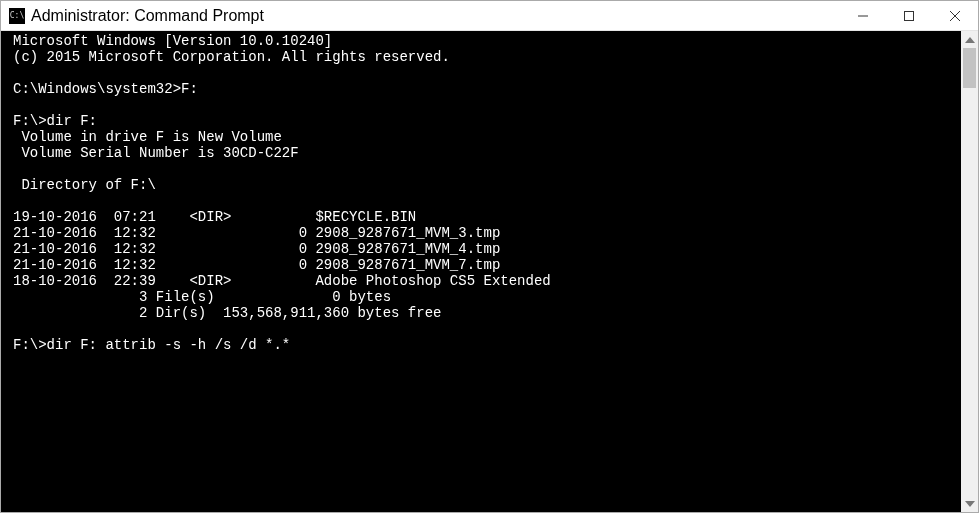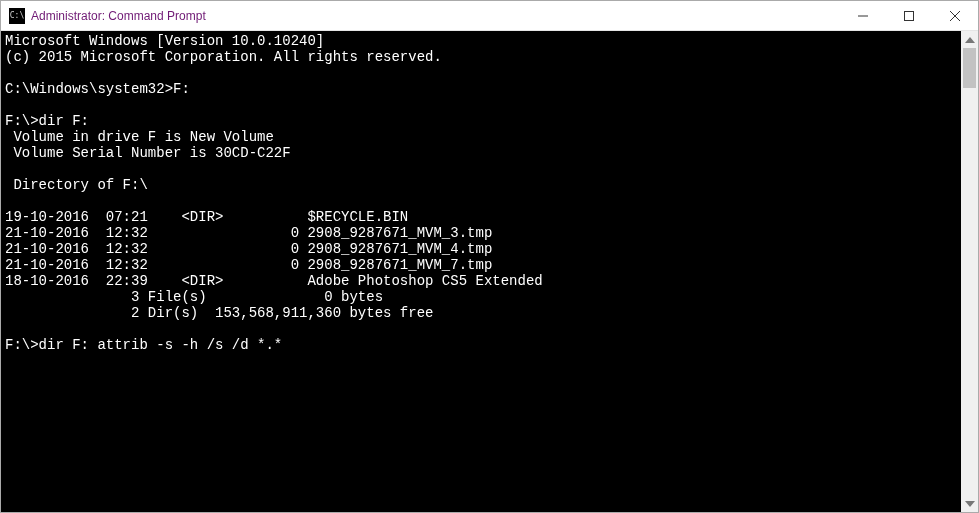--- a/index.html
+++ b/index.html
@@ -21,22 +21,22 @@
   width: 16px; height: 16px;
   margin: 0 6px 0 8px;
   background: #000;
   display: flex; align-items: center; justify-content: center;
 }
 .titlebar-icon-inner {
   color: #ccc; font-size: 8px; font-family: Consolas, monospace; line-height: 1;
 }
 .titlebar-title {
   flex: 1;
-  font-size: 12px;
-  color: #701a75;
+  font-size: 16px;
+  color: #000000;
 }
 .win-controls { display: flex; height: 100%; }
 .win-btn {
   width: 46px; height: 100%;
   display: flex; align-items: center; justify-content: center;
   color: #333;
 }
 .win-btn svg { width: 10px; height: 10px; }
 .terminal-wrap {
   position: relative;
@@ -45,21 +45,21 @@
   background: #000;
 }
 .terminal {
   flex: 1;
   background: #000;
   color: #fff;
   font-family: Consolas, "Courier New", monospace;
   font-size: 14px;
   line-height: 16px;
   white-space: pre;
-  padding: 2px 0 0 4px;
+  padding: 2px 0 0 12px;
   overflow: hidden;
 }
 .scrollbar {
   width: 17px;
   background: #f0f0f0;
   display: flex; flex-direction: column;
 }
 .sb-arrow {
   height: 17px;
   display: flex; align-items: center; justify-content: center;

